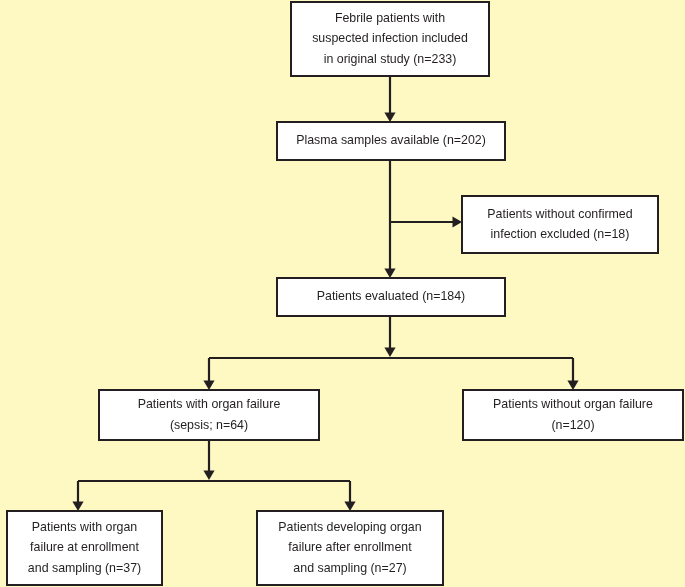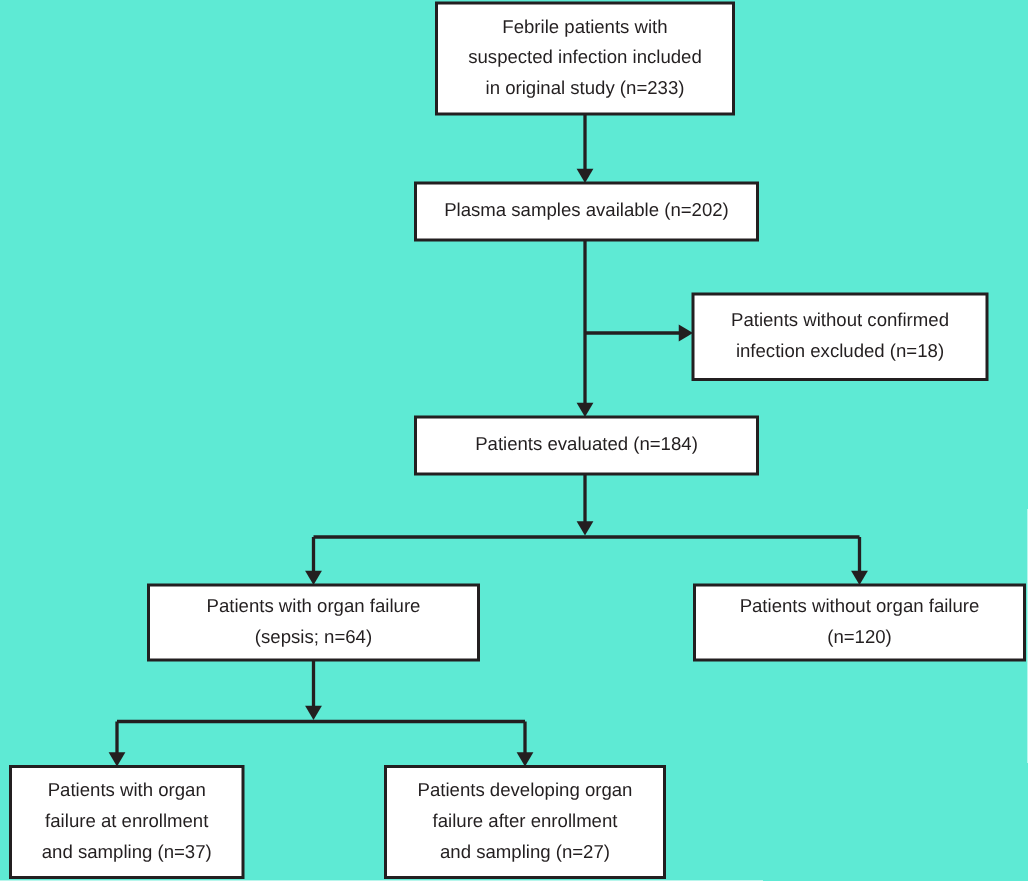--- a/index.html
+++ b/index.html
@@ -10,21 +10,21 @@
   body {
     width: 685px;
     height: 587px;
     font-family: "Liberation Sans", sans-serif;
     overflow: hidden;
   }
   #flowchart-root {
     position: relative;
     width: 685px;
     height: 587px;
-    background: #5eead4;
+    background: #fef9c3;
   }
   svg#flow-svg {
     position: absolute;
     top: 0;
     left: 0;
     width: 685px;
     height: 587px;
   }
   .node-box {
     fill: #ffffff;

